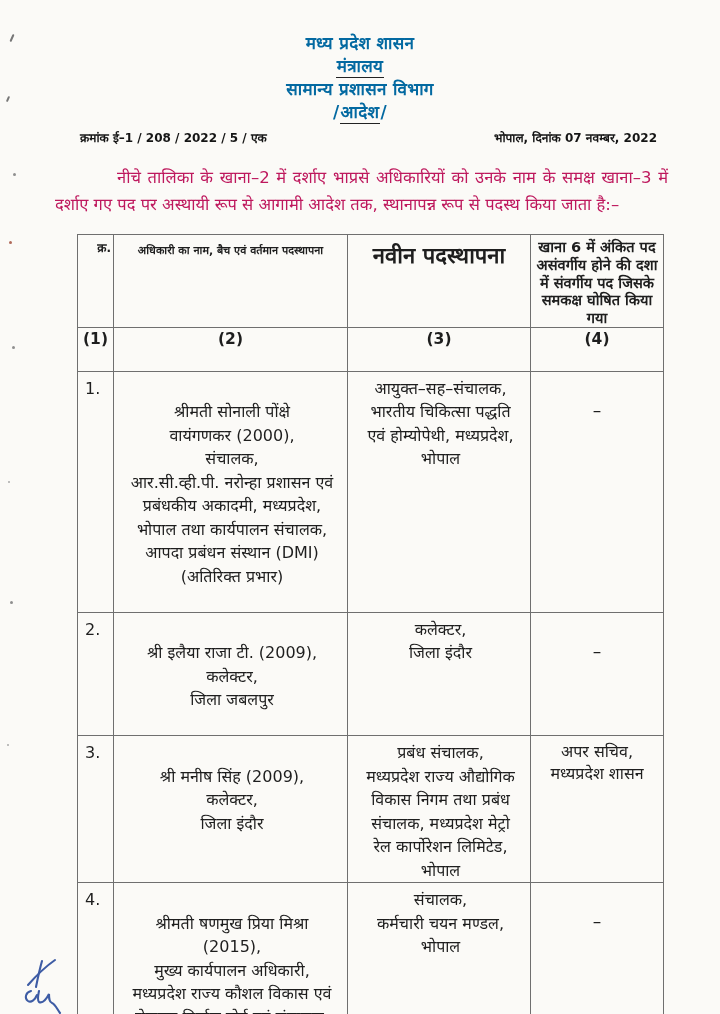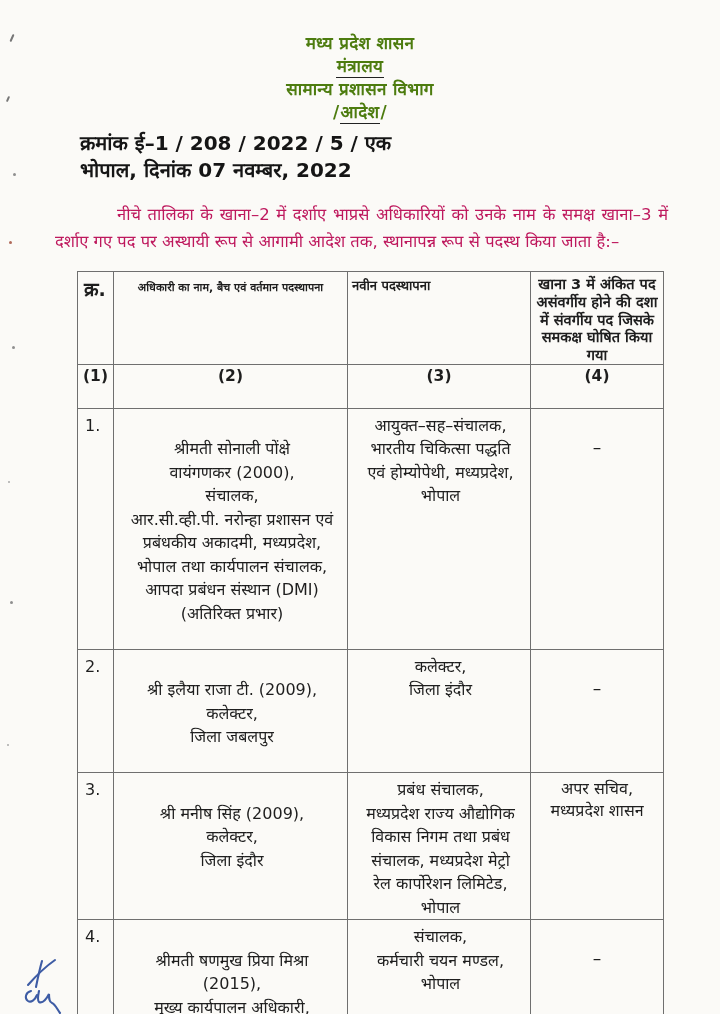--- a/index.html
+++ b/index.html
@@ -8,30 +8,30 @@
     background:#fbfaf7;
     font-family:"DejaVu Sans","Liberation Sans",sans-serif;
     color:#1e1e1e;
     position:relative;
   }
   .page { position:relative; width:720px; height:1014px; }
 
   
   .head { text-align:center; padding-top:32px; }
   .head .h1 {
-    font-weight:bold; font-size:17px; line-height:23px; color:#4d7c0f;
+    font-weight:bold; font-size:17px; line-height:23px; color:#0369a1;
     letter-spacing:.3px;
   }
   .u { border-bottom:1.6px solid #222; padding:0 1px 1px 1px; }
 
   
   .refline {
     display:flex; justify-content:space-between;
     margin:5px 63px 0 80px;
-    font-weight:bold; font-size:20px; color:#151515;flex-direction:column;
+    font-weight:bold; font-size:12px; color:#151515;
   }
 
   
   .intro {
     margin:19px 52px 0 55px;
     font-size:16.5px; line-height:26.5px;
     text-align:justify; text-indent:62px; color:#be185d;
   }
 
   
@@ -41,23 +41,23 @@
     font-size:16px; color:#1e1e1e;
   }
   table.order td, table.order th {
     border:1.2px solid #6f6f6f;
     vertical-align:top;
     white-space:pre-line;
   }
   col.c1 { width:36px; } col.c2 { width:234px; }
   col.c3 { width:183px; } col.c4 { width:133px; }
 
-  th.h-sn      { font-size:19px; text-align:left;  padding:4px 2px 0 6px; }
+  th.h-sn      { font-size:12px; text-align:right;  padding:4px 2px 0 6px; }
   th.h-officer { font-size:11px; text-align:center;padding:4px 6px 0 6px; line-height:24px; }
-  th.h-newpost { font-size:13px; text-align:left;padding:4px 4px 0 4px; }
+  th.h-newpost { font-size:22px; text-align:center;padding:4px 4px 0 4px; }
   th.h-equiv   { font-size:14.6px; text-align:center;padding:3px 3px 0 3px; line-height:17.8px; }
 
   tr.idx td { height:44px; text-align:center; font-weight:bold; font-size:15.5px; padding-top:2px; }
 
   td.sn   { padding:5px 2px 0 7px; line-height:23.5px; }
   td.body { padding:5px 5px 0 8px;  line-height:23.5px;text-align:center; }
   .nm { font-weight:normal; display:block; white-space:pre-line; }
   .dt { display:block; white-space:pre-line; }
   td.equiv { text-align:center; line-height:22px; }
   td.equiv.dash { padding-top:27px; font-size:17px; }
@@ -101,21 +101,21 @@
         <col class="c1">
         <col class="c2">
         <col class="c3">
         <col class="c4">
       </colgroup>
     <tbody>
         <tr style="height:90px;">
       <th class="h-sn">क्र.</th>
       <th class="h-officer">अधिकारी का नाम, बैच एवं वर्तमान पदस्थापना</th>
       <th class="h-newpost">नवीन पदस्थापना</th>
-      <th class="h-equiv">खाना 3 में अंकित पद असंवर्गीय होने की दशा में संवर्गीय पद जिसके समकक्ष घोषित किया गया</th>
+      <th class="h-equiv">खाना 6 में अंकित पद असंवर्गीय होने की दशा में संवर्गीय पद जिसके समकक्ष घोषित किया गया</th>
     </tr>
     <tr class="idx">
       <td>(1)</td>
       <td>(2)</td>
       <td>(3)</td>
       <td>(4)</td>
     </tr>
 
     <tr style="height:201px;">
       <td class="sn">1.</td>

